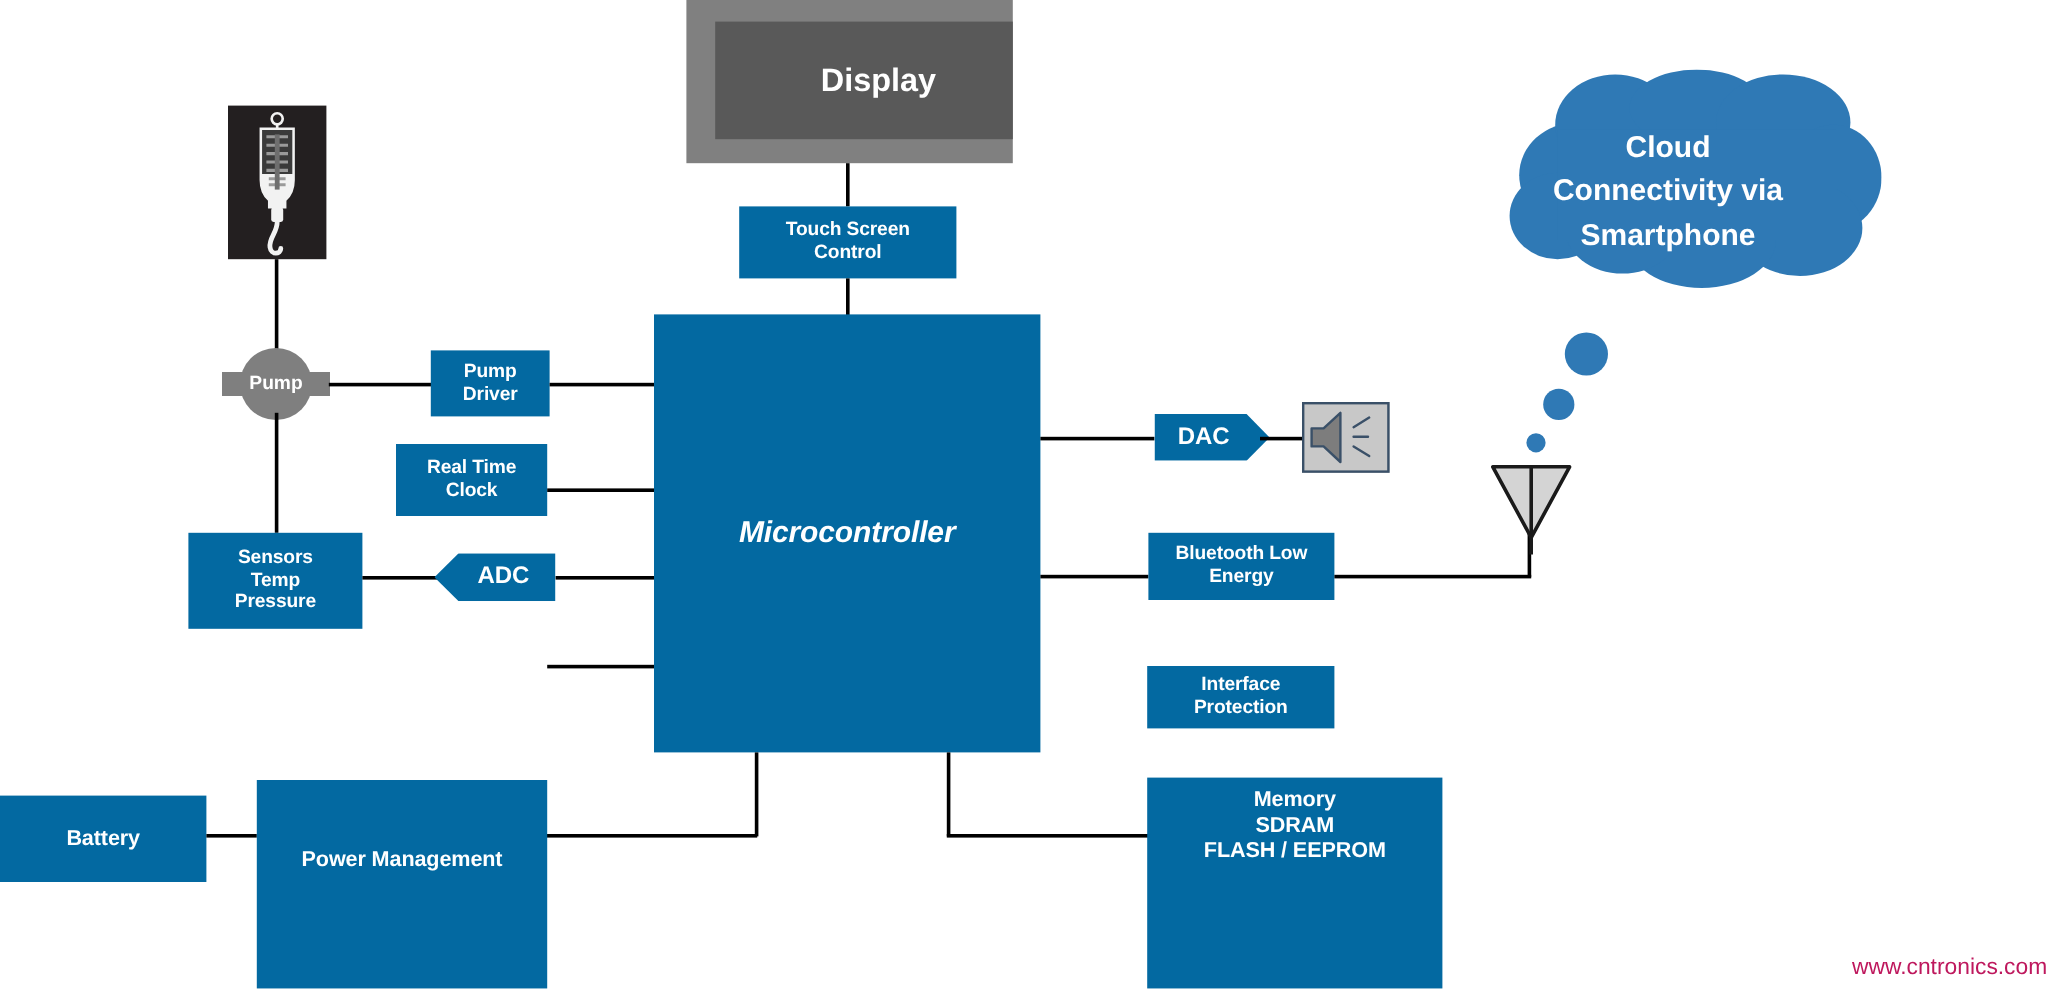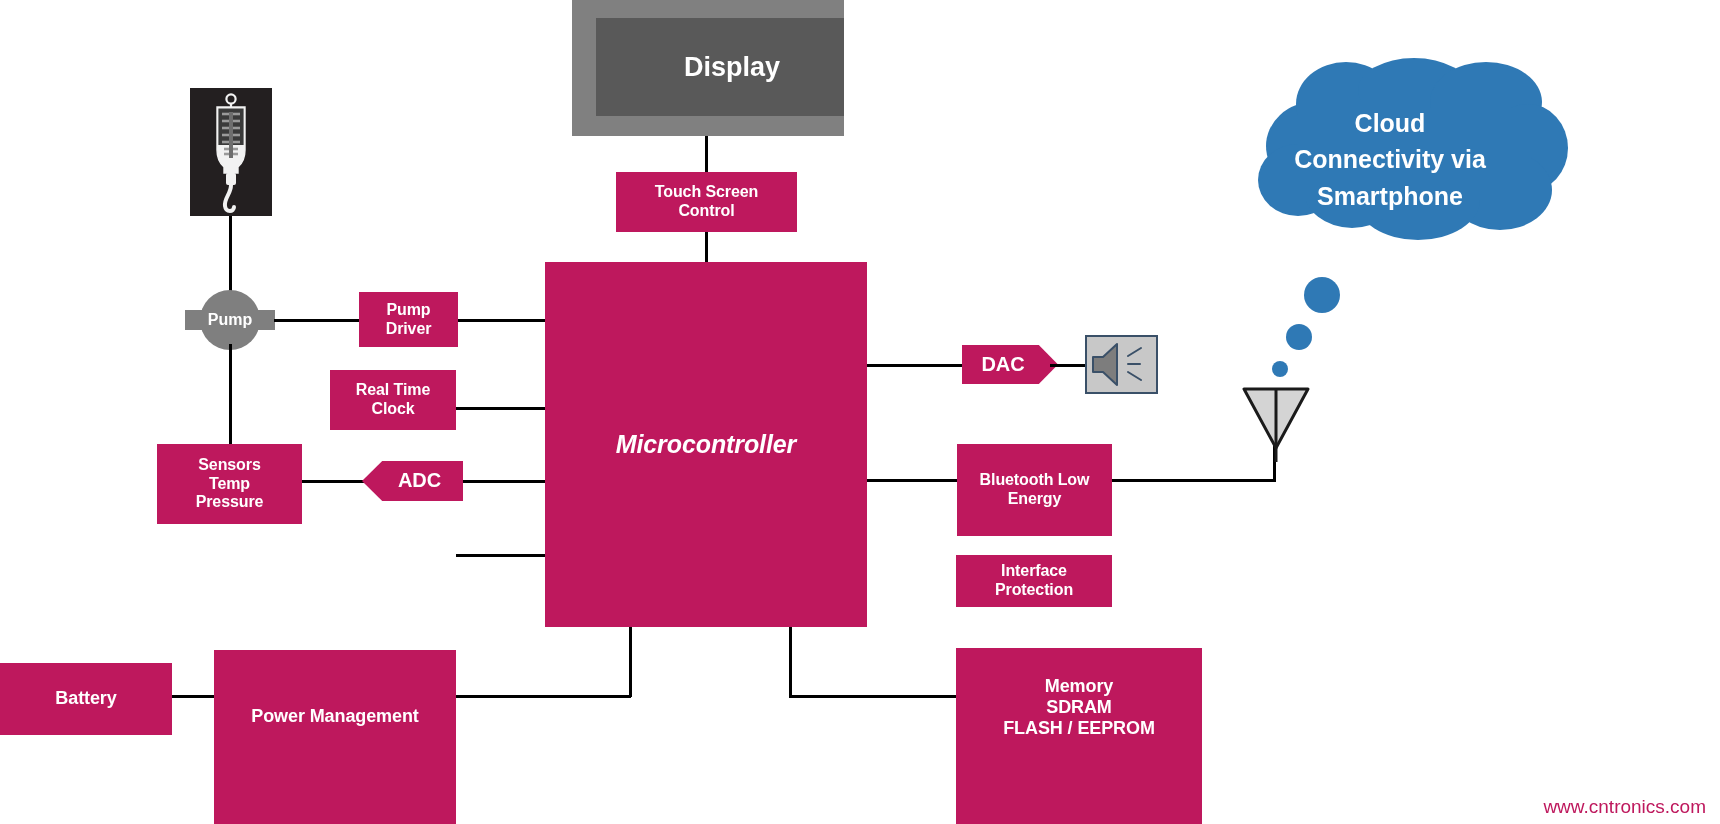--- a/index.html
+++ b/index.html
@@ -11,21 +11,21 @@
     position: relative;
     width: 1720px;
     height: 824px;
     background: #ffffff;
     overflow: hidden;
     font-family: "Liberation Sans", sans-serif;
   }
   
   .blk {
     position: absolute;
-    background: #be185d;
+    background: #0369a1;
     color: #ffffff;
     display: flex;
     align-items: center;
     justify-content: center;
     text-align: center;
     font-weight: bold;
     line-height: 1.18;
     letter-spacing: -0.1px;
     box-sizing: border-box;
     white-space: pre-line;
@@ -242,21 +242,21 @@
     <svg width="69" height="55" viewBox="0 0 69 55" xmlns="http://www.w3.org/2000/svg">
       <path d="M6 20 L16 20 L30 7 L30 48 L16 35 L6 35 Z" fill="#7d7d7d" stroke="#3a5068" stroke-width="2" stroke-linejoin="round"></path>
       <g stroke="#3a5068" stroke-width="2" stroke-linecap="round">
         <line x1="41" y1="19" x2="54" y2="11"></line>
         <line x1="41" y1="27" x2="53" y2="27"></line>
         <line x1="41" y1="35" x2="54" y2="43"></line>
       </g>
     </svg>
   </div>
 
-  <div class="blk" id="ble" style="left:957px; top:444px; width:155px; height:92px; font-size:16px;">Bluetooth Low
+  <div class="blk" id="ble" style="left:957px; top:444px; width:155px; height:56px; font-size:16px;">Bluetooth Low
 Energy</div>
 
   <div class="ln h" style="left:1112px; top:479px; width:164px;"></div>
   <div class="ln v" style="left:1273px; top:443px; height:38px;"></div>
 
   <div id="antenna-wrap">
     <svg width="76" height="78" viewBox="0 0 76 78" xmlns="http://www.w3.org/2000/svg">
       <path d="M6 3 L70 3 L38 62 Z" fill="#d4d4d4" stroke="#1a1a1a" stroke-width="3" stroke-linejoin="round"></path>
       <line x1="38" y1="3" x2="38" y2="76" stroke="#1a1a1a" stroke-width="3"></line>
     </svg>
@@ -286,19 +286,19 @@
   <div class="bubble" id="bub3"></div>
 
   <div class="blk" id="interface-protection" style="left:956px; top:555px; width:156px; height:52px; font-size:16px;">Interface
 Protection</div>
 
   <div class="blk" id="battery" style="left:0px; top:663px; width:172px; height:72px; font-size:18px;">Battery</div>
   <div class="ln h" style="left:172px; top:695px; width:42px;"></div>
 
   <div class="blk" id="power-management" style="left:214px; top:650px; width:242px; height:174px; font-size:18px; align-items:flex-start; padding-top:56px;">Power Management</div>
 
-  <div class="blk" id="memory" style="left:956px; top:648px; width:246px; height:176px; font-size:18px; align-items:flex-start; padding-top:28px;">Memory
+  <div class="blk" id="memory" style="left:956px; top:648px; width:246px; height:176px; font-size:18px; align-items:flex-start; padding-top:8px;">Memory
 SDRAM
 FLASH / EEPROM</div>
 
   <div id="watermark">www.cntronics.com</div>
 
 </div>
 
 </body></html>

